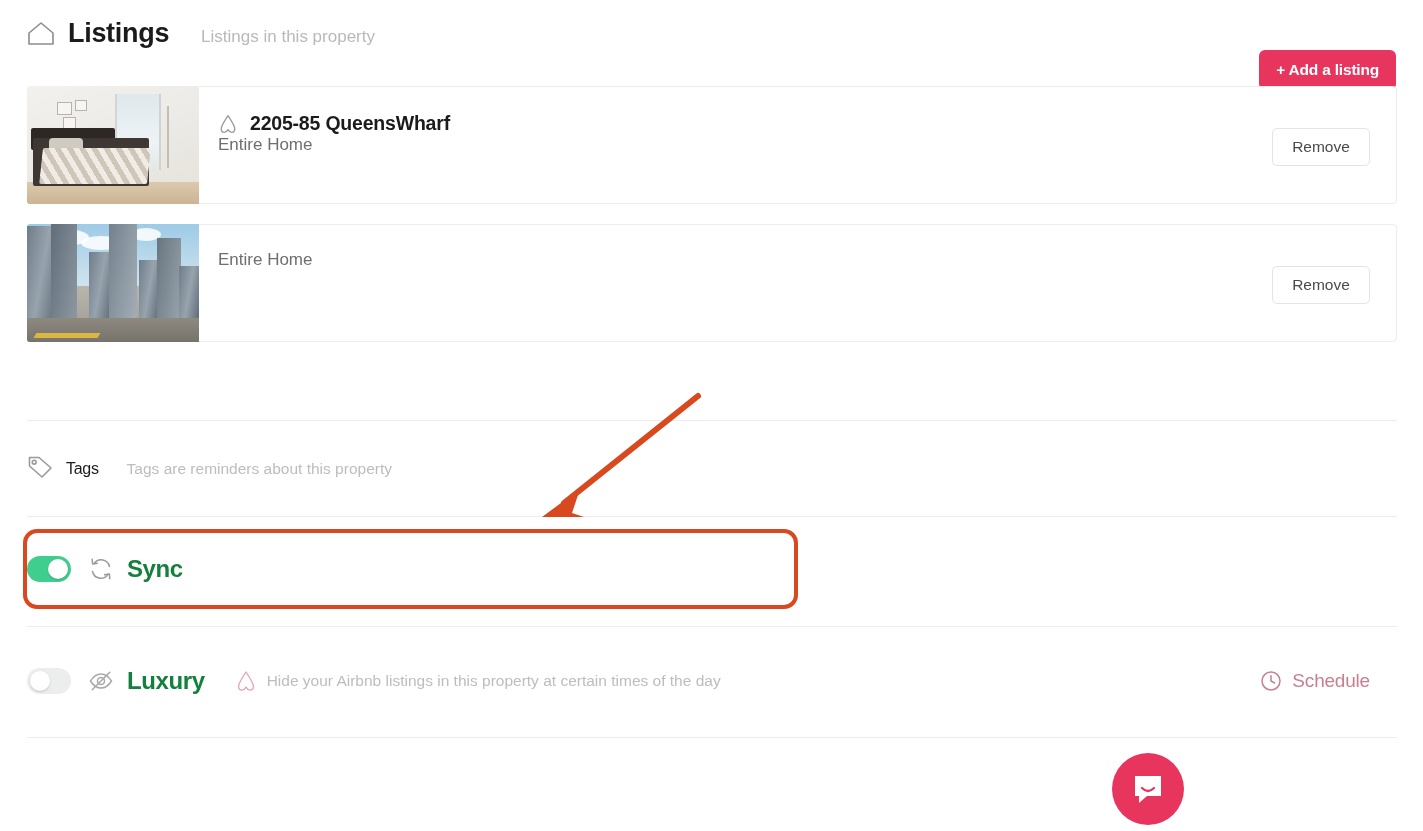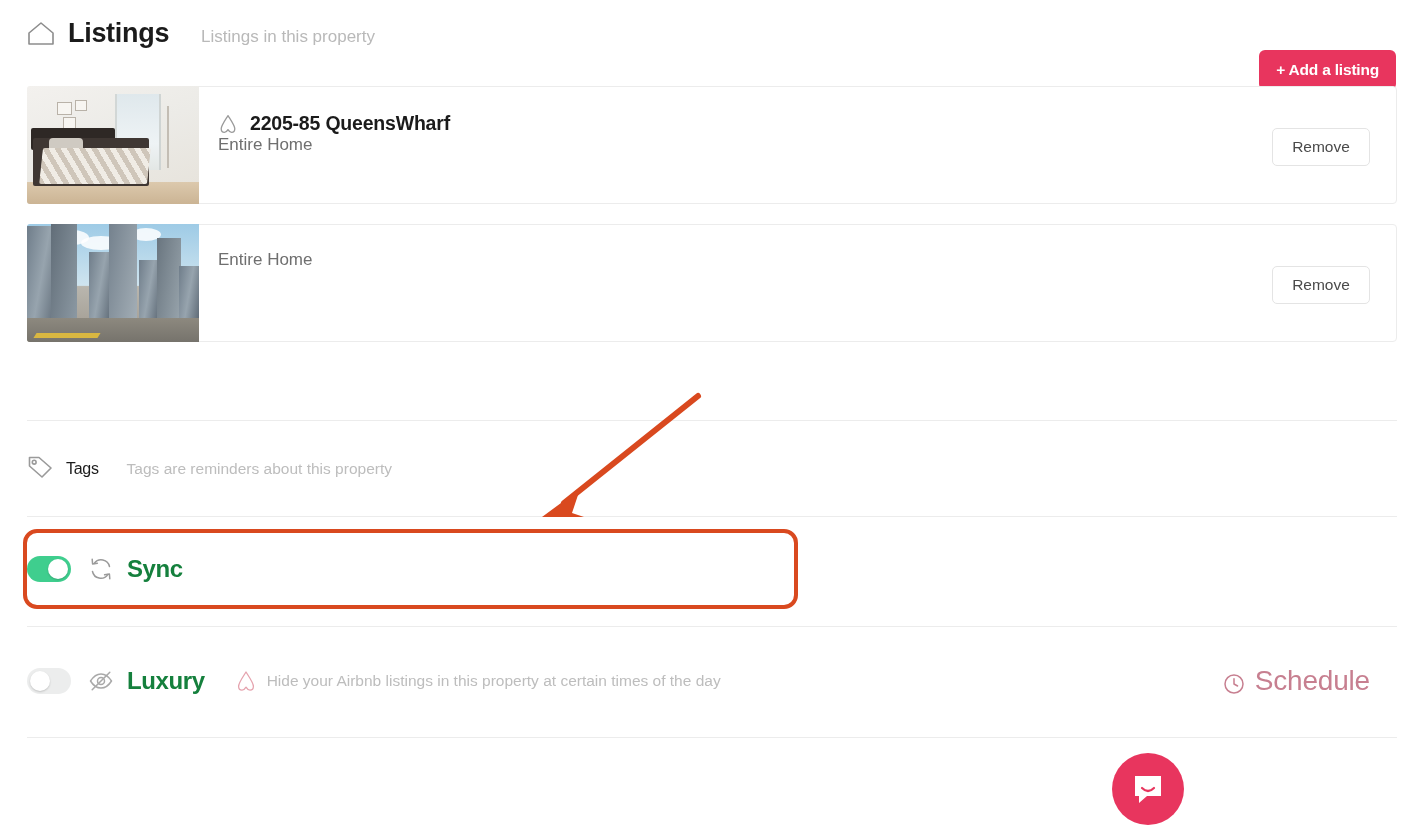--- a/index.html
+++ b/index.html
@@ -329,21 +329,21 @@
     width: 22px; height: 24px;
     flex: none;
   }
 
   .schedule-link {
     position: absolute;
     right: 27px;
     display: flex;
     align-items: center;
     color: #c77f90;
-    font-size: 28px;
+    font-size: 19px;
     cursor: pointer;
     letter-spacing: -0.2px;
   }
   .schedule-link .clock {
     width: 22px; height: 22px;
     margin-right: 10px;
   }
 
   
   .annot-arrow {

